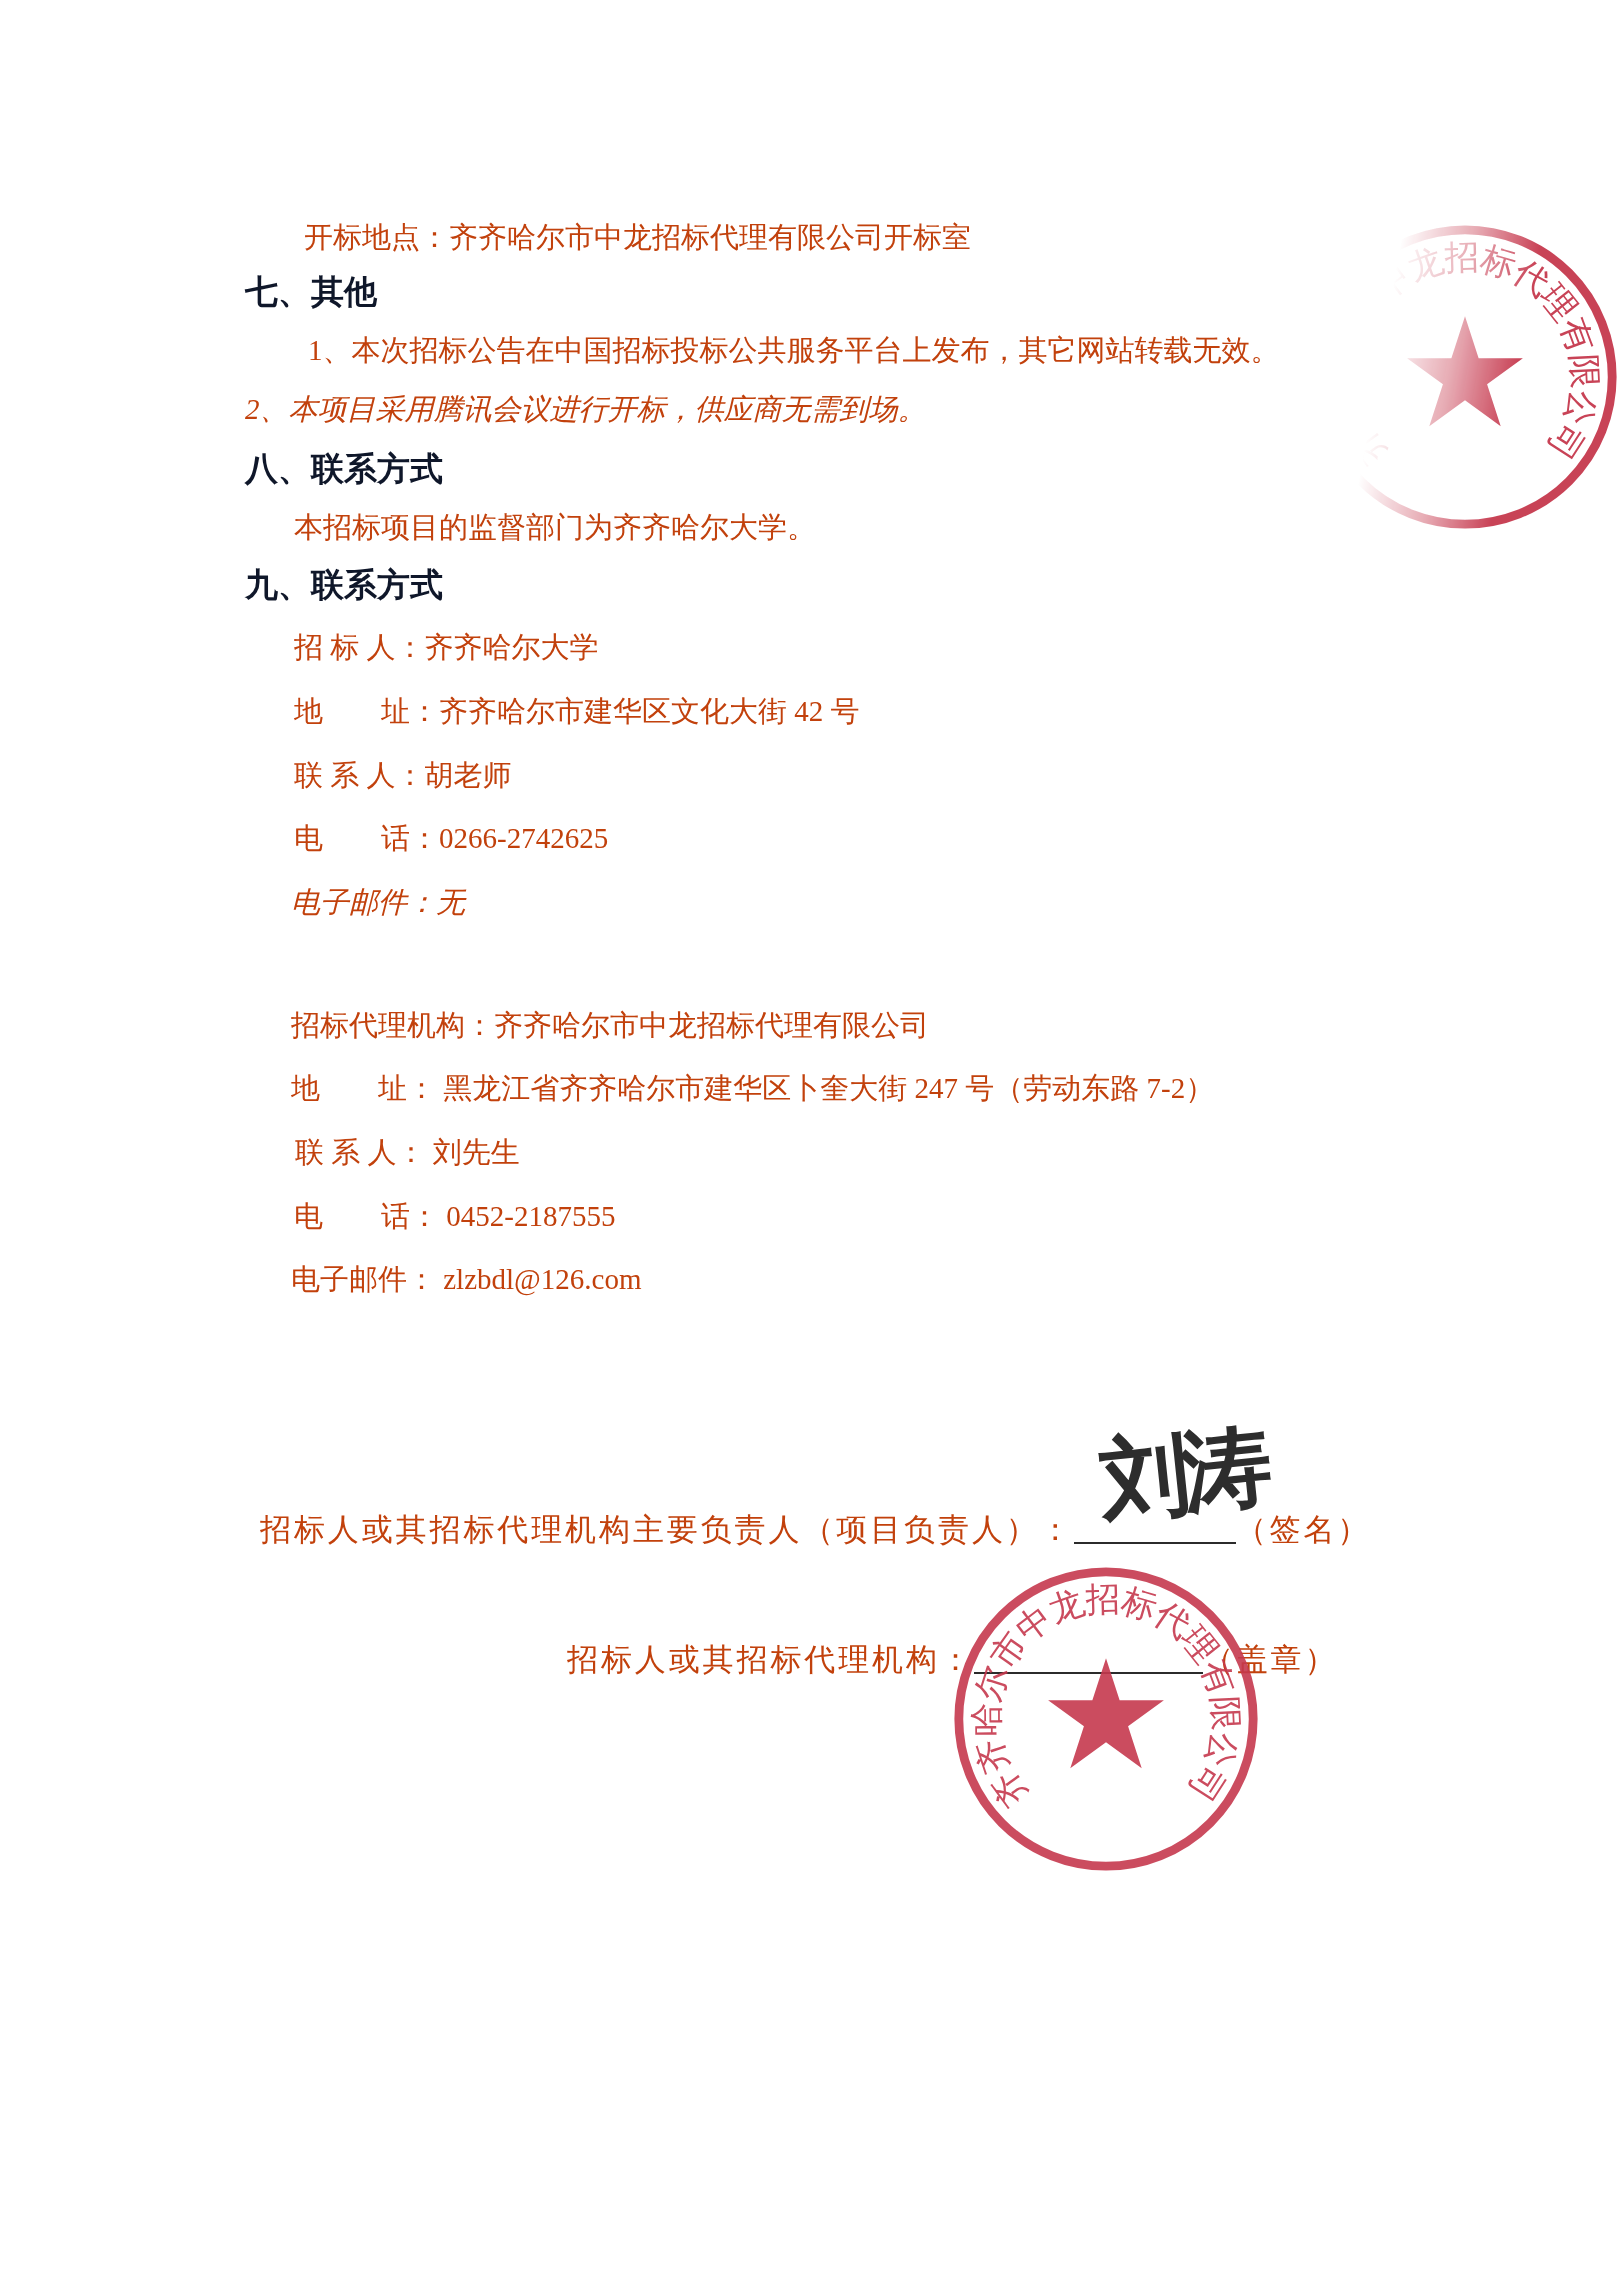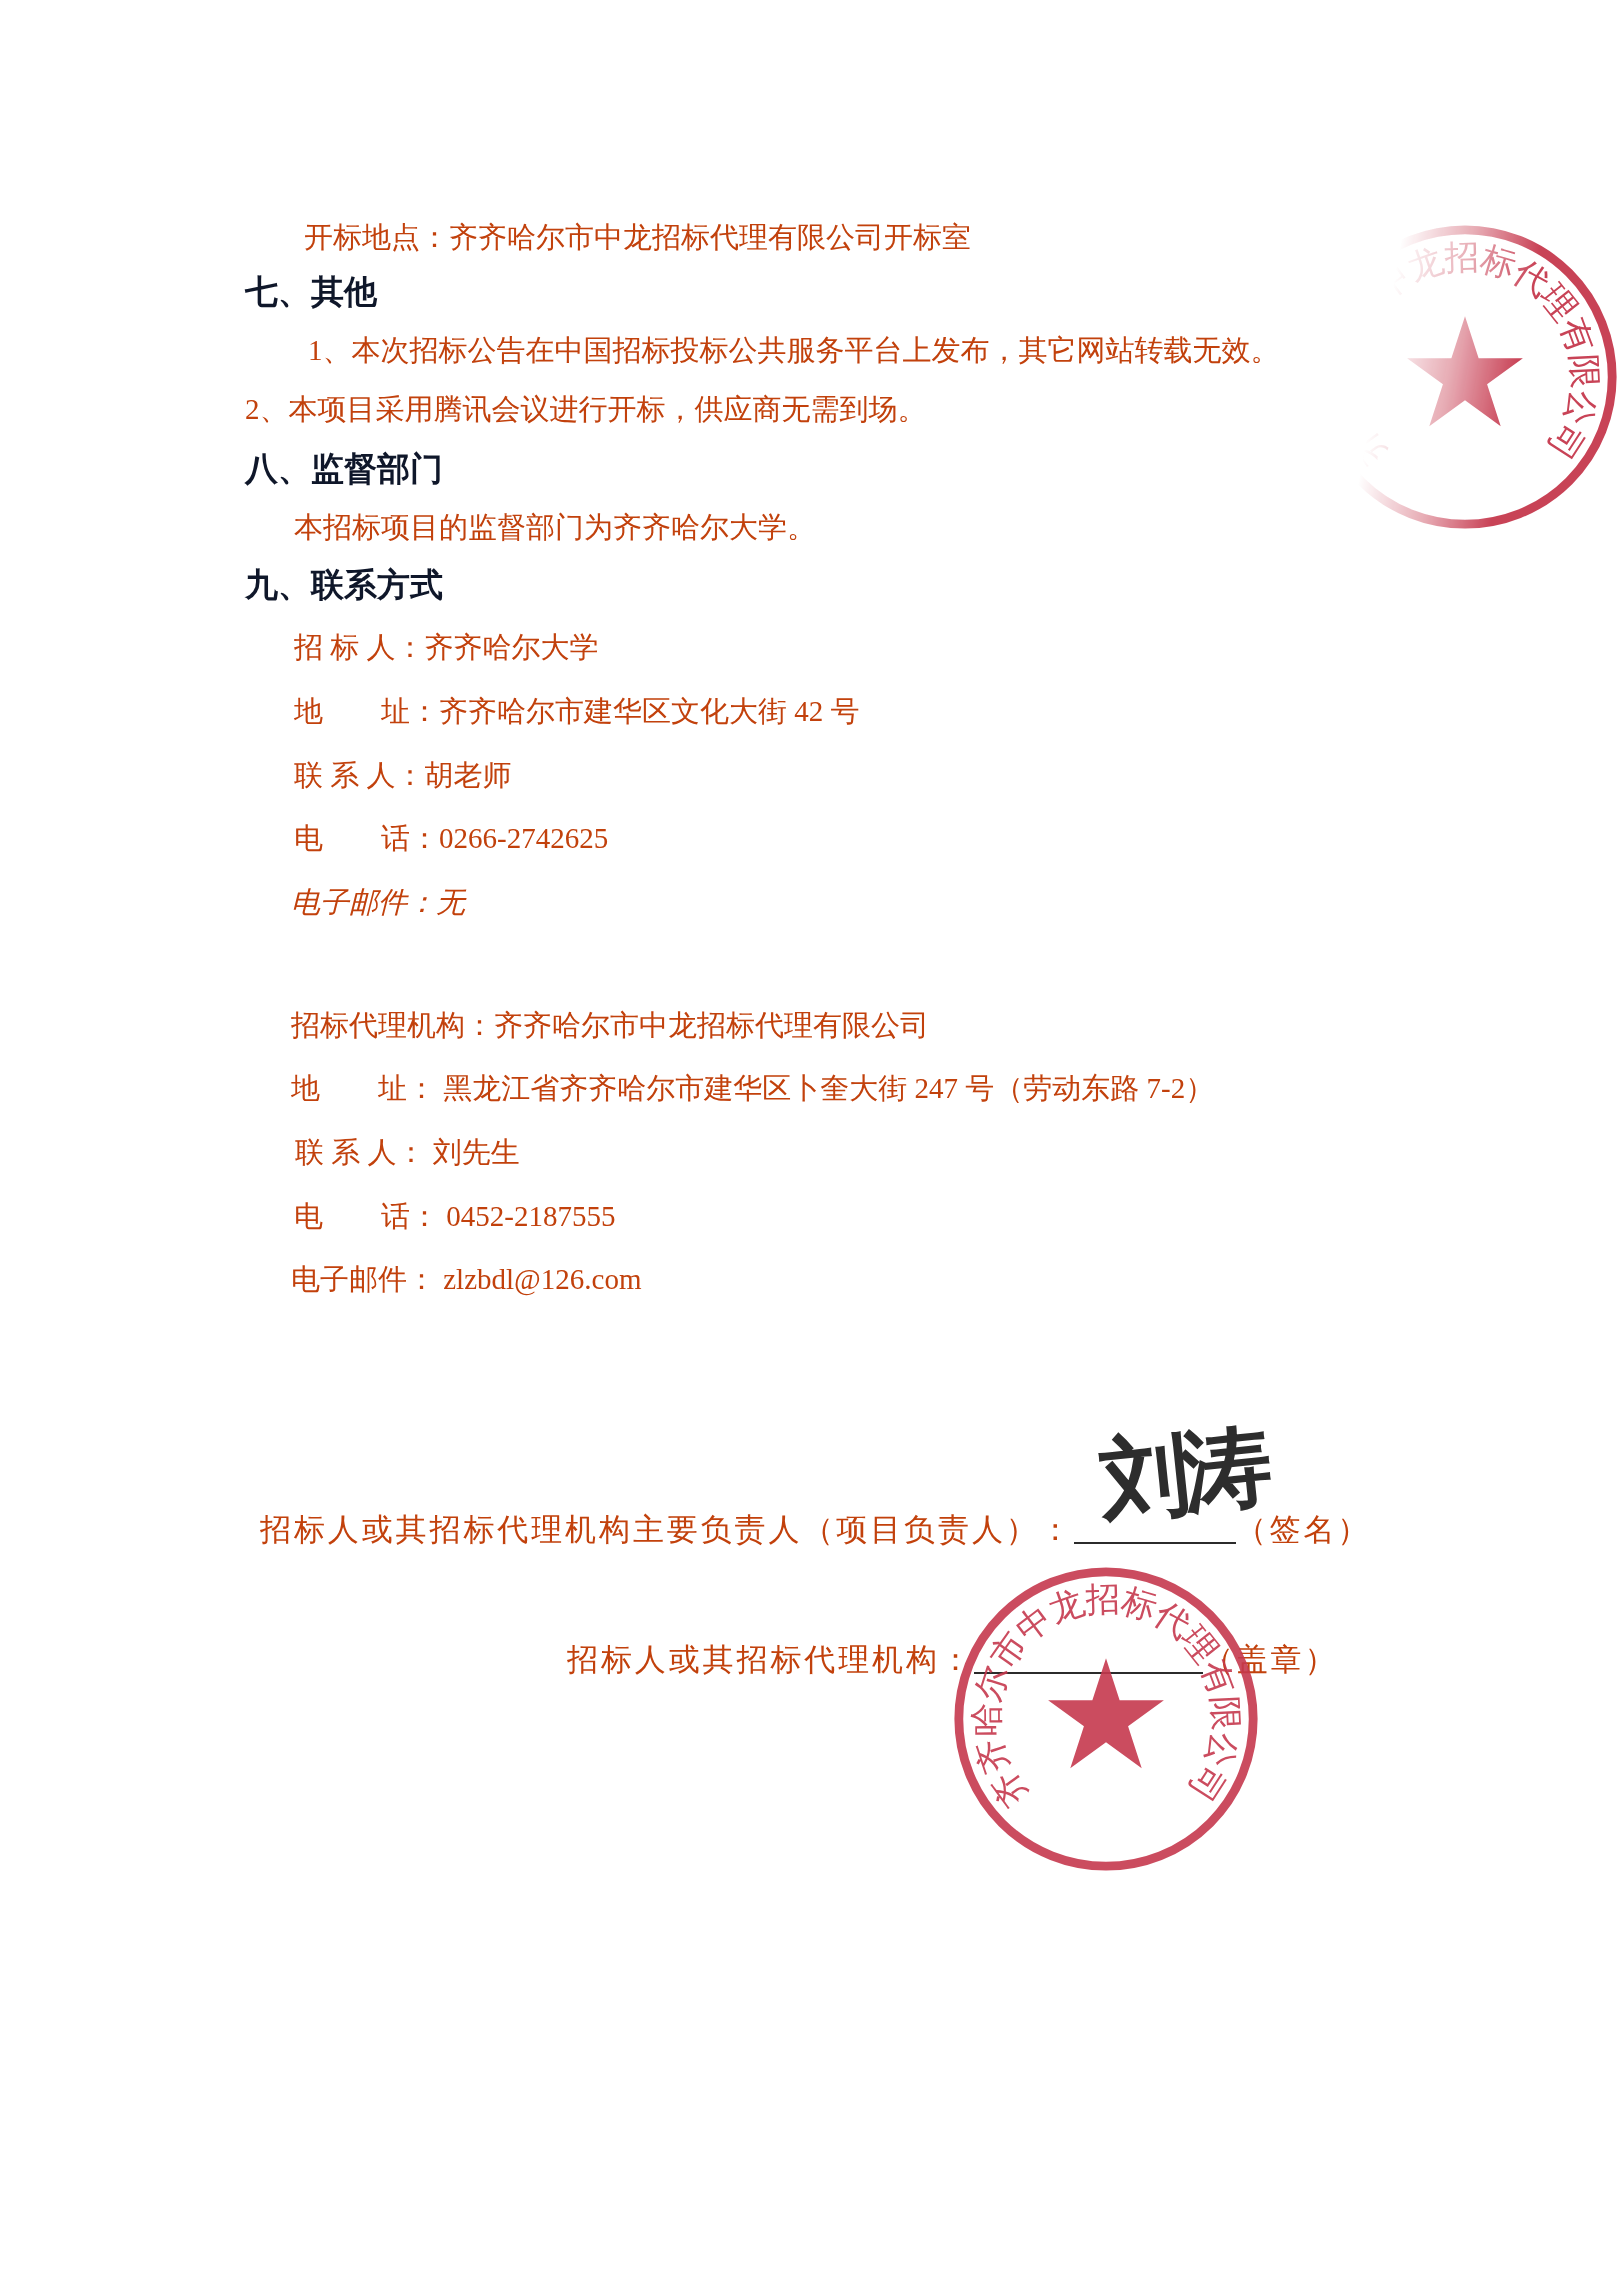--- a/index.html
+++ b/index.html
@@ -38,23 +38,23 @@
     transform:rotate(-6deg);letter-spacing:-7.8px;white-space:nowrap;
   }
 </style>
 </head>
 <body>
 
 <div class="line" style="left:304px;top:220px;">开标地点：齐齐哈尔市中龙招标代理有限公司开标室</div>
 
 <div class="line heading" style="left:245px;top:272px;">七、其他</div>
 <div class="line" style="left:308px;top:333px;">1、本次招标公告在中国招标投标公共服务平台上发布，其它网站转载无效。</div>
-<div class="line" style="left:245px;top:392px;">2、本项目采用腾讯会议进行开标，供应商无需到场。</div>
+<div class="line" style="left:245px;top:392px;font-style:italic;">2、本项目采用腾讯会议进行开标，供应商无需到场。</div>
 
-<div class="line heading" style="left:245px;top:449px;">八、监督部门</div>
+<div class="line heading" style="left:245px;top:449px;">八、联系方式</div>
 <div class="line" style="left:294px;top:510px;">本招标项目的监督部门为齐齐哈尔大学。</div>
 
 <div class="line heading" style="left:245px;top:565px;">九、联系方式</div>
 
 <div class="line" style="left:294px;top:630px;">招 标 人：齐齐哈尔大学</div>
 <div class="line" style="left:294px;top:694px;">地　　址：齐齐哈尔市建华区文化大街 42 号</div>
 <div class="line" style="left:294px;top:758px;">联 系 人：胡老师</div>
 <div class="line" style="left:294px;top:821px;">电　　话：0266-2742625</div>
 <div class="line" style="left:291px;top:885px;font-style:italic;">电子邮件：无</div>
 

